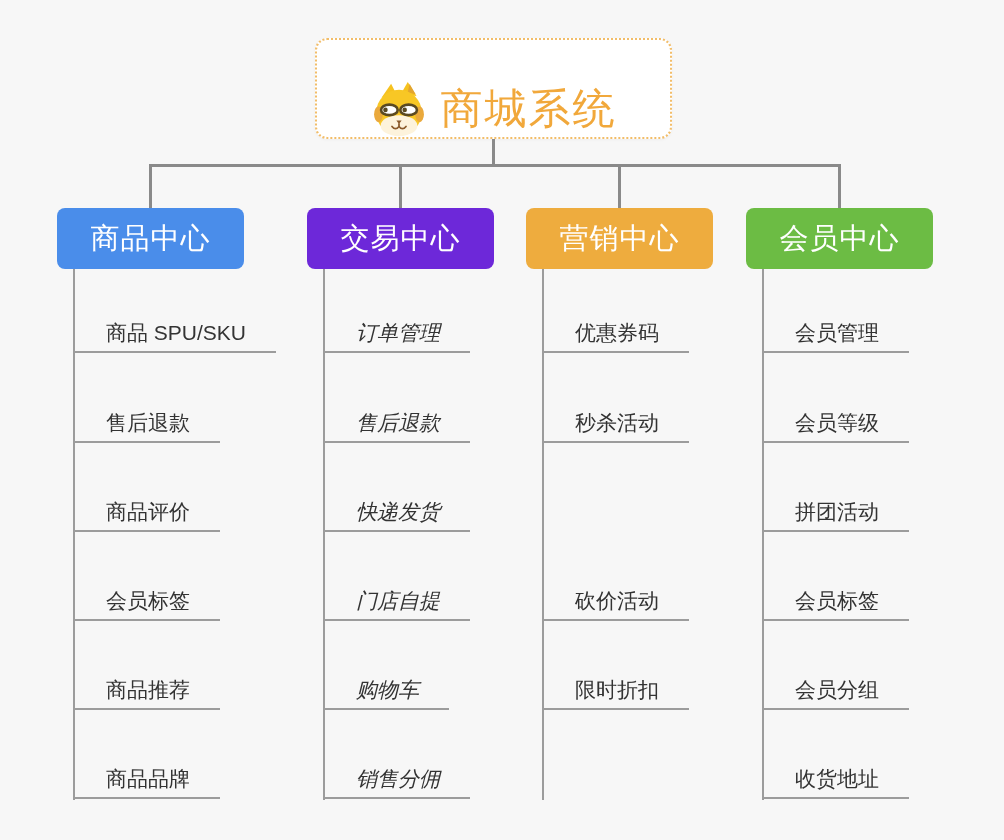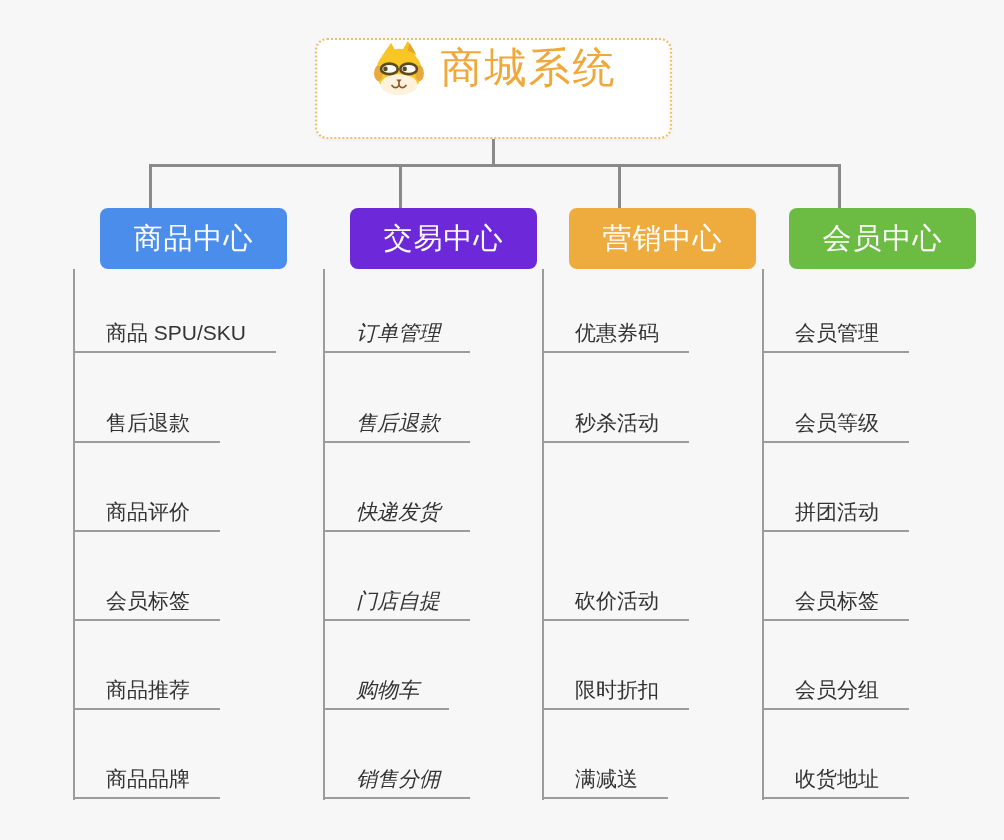--- a/index.html
+++ b/index.html
@@ -15,21 +15,21 @@
   }
   
   .root-node{
     position:absolute;
     left:315px;top:38px;
     width:357px;height:101px;
     background:#ffffff;
     border:2px dotted #f2bd69;
     border-radius:12px;
     box-sizing:border-box;
-    display:flex;align-items:flex-start;justify-content:center;
+    display:flex;align-items:flex-end;justify-content:center;
     gap:14px;
     box-shadow:0 1px 3px rgba(0,0,0,0.04);
   }
   .root-label{
     font-size:42px;
     color:#f1a83b;
     letter-spacing:2px;
     white-space:nowrap;
   }
   .dog{width:56px;height:56px;display:block;}
@@ -46,21 +46,20 @@
   .cat{
     position:absolute;
     top:208px;
     width:187px;height:61px;
     border-radius:8px;
     display:flex;align-items:center;justify-content:center;
     color:#ffffff;
     font-size:29px;
     letter-spacing:1px;
     white-space:nowrap;
-    margin-left:43px;
   }
   .cat.b0{left:57px;}
   .cat.b1{left:307px;}
   .cat.b2{left:526px;}
   .cat.b3{left:746px;}
   
   .col{
     position:absolute;
     top:269px;
     height:531px;
@@ -140,21 +139,20 @@
         <div class="leaf i4">购物车</div>
         <div class="leaf i5">销售分佣</div>
       </div>
       <div class="connector drop b2"></div>
       <div class="cat b2" style="background: rgb(238, 172, 62);">营销中心</div>
       <div class="col b2">
         <div class="leaf i0">优惠券码</div>
         <div class="leaf i1">秒杀活动</div>
         <div class="leaf i3">砍价活动</div>
         <div class="leaf i4">限时折扣</div>
-        <div class="leaf i5">满减送</div>
       </div>
       <div class="connector drop b3"></div>
       <div class="cat b3" style="background: rgb(108, 188, 68);">会员中心</div>
       <div class="col b3">
         <div class="leaf i0">会员管理</div>
         <div class="leaf i1">会员等级</div>
         <div class="leaf i2">拼团活动</div>
         <div class="leaf i3">会员标签</div>
         <div class="leaf i4">会员分组</div>
         <div class="leaf i5">收货地址</div>

